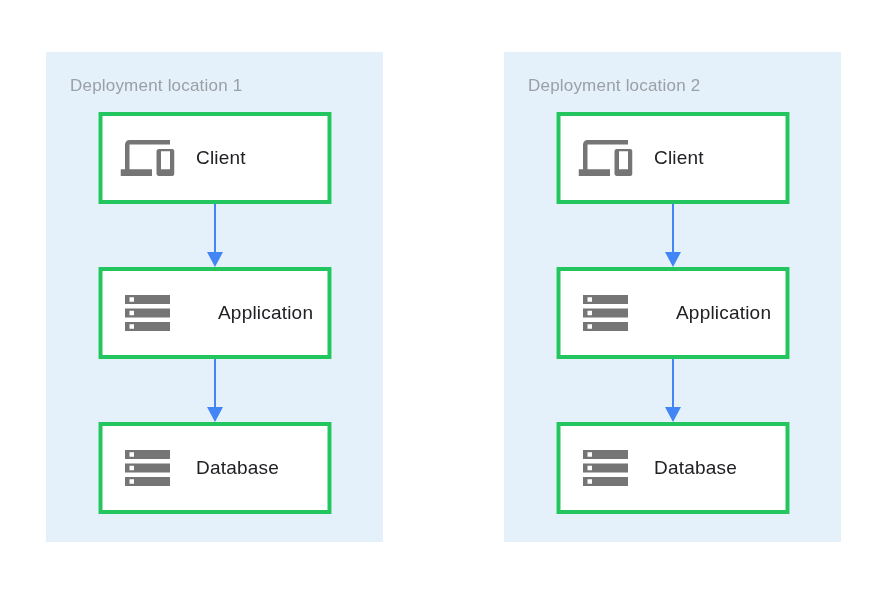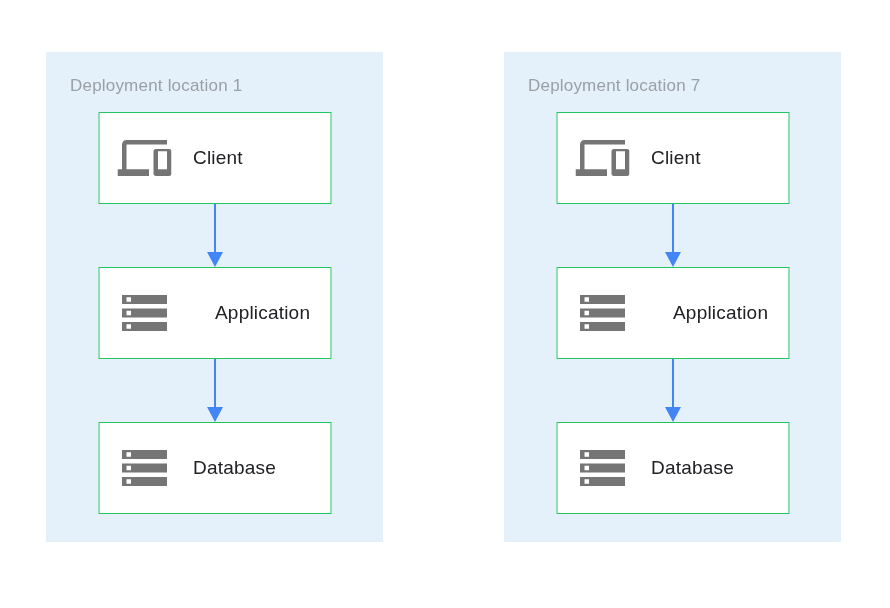--- a/index.html
+++ b/index.html
@@ -34,21 +34,21 @@
     white-space: nowrap;
   }
 
   .node {
     position: absolute;
     left: 50%;
     transform: translateX(-50%);
     width: 233px;
     height: 92px;
     background: #ffffff;
-    border: 1px solid #22c55e;
+    border: 4px solid #22c55e;
     display: flex;
     align-items: center;
     padding-left: 18px;
     gap: 22px;
   }
   .node.n0 { top: 60px; }
   .node.n1 { top: 215px; gap: 44px; }
   .node.n2 { top: 370px; text-align: center; }
 
   .node-icon {
@@ -133,21 +133,21 @@
       <span class="node-icon">
         <svg viewBox="0 0 24 24" aria-hidden="true">
           <path d="M2 20h20v-4H2v4zm2-3h2v2H4v-2zM2 4v4h20V4H2zm4 3H4V5h2v2zm-4 7h20v-4H2v4zm2-3h2v2H4v-2z"></path>
         </svg>
       </span>
       <span class="node-label">Database</span>
     </div>
   </div>
 
   <div class="panel right">
-    <div class="panel-title">Deployment location 7</div>
+    <div class="panel-title">Deployment location 2</div>
 
     <div class="node n0">
       <span class="node-icon">
         <svg viewBox="0 0 24 24" aria-hidden="true">
           <path d="M4 6h18V4H4c-1.1 0-2 .9-2 2v11H0v3h14v-3H4V6zm19 2h-6c-.55 0-1 .45-1 1v10c0 .55.45 1 1 1h6c.55 0 1-.45 1-1V9c0-.55-.45-1-1-1zm-1 9h-4v-8h4v8z"></path>
         </svg>
       </span>
       <span class="node-label">Client</span>
     </div>
 

